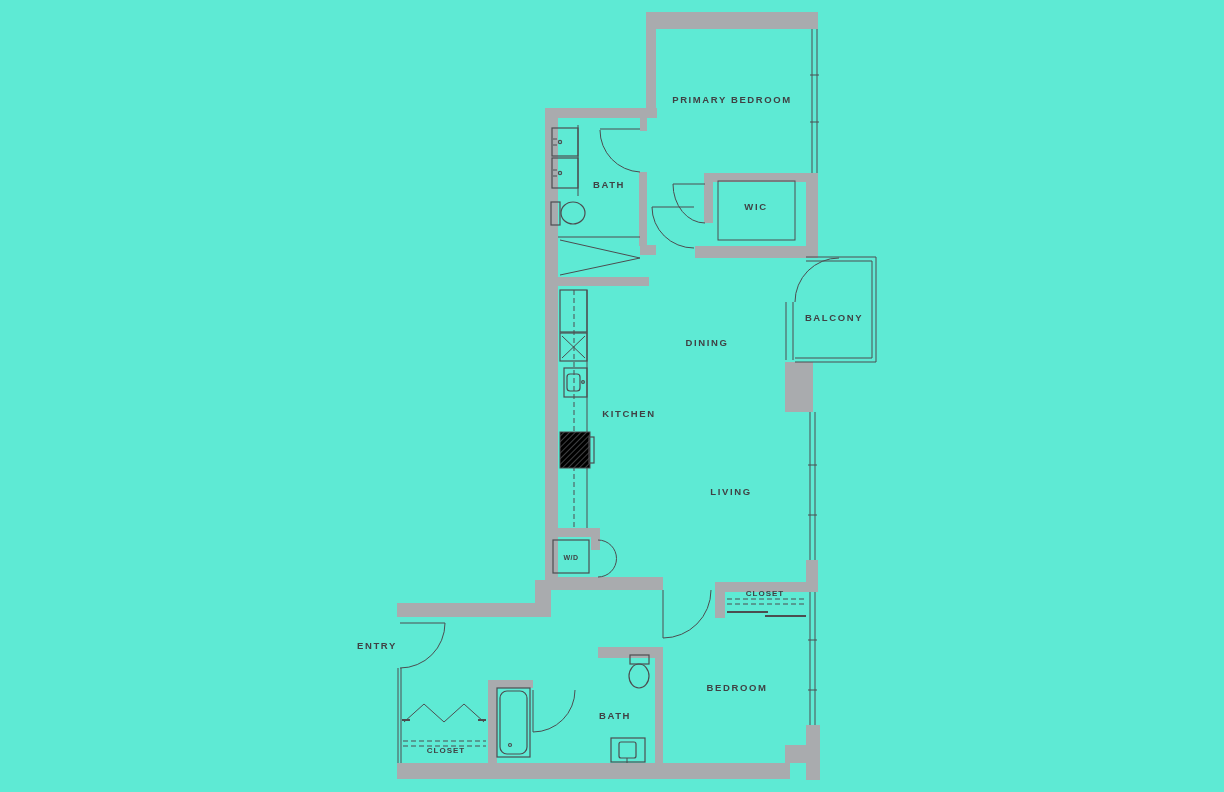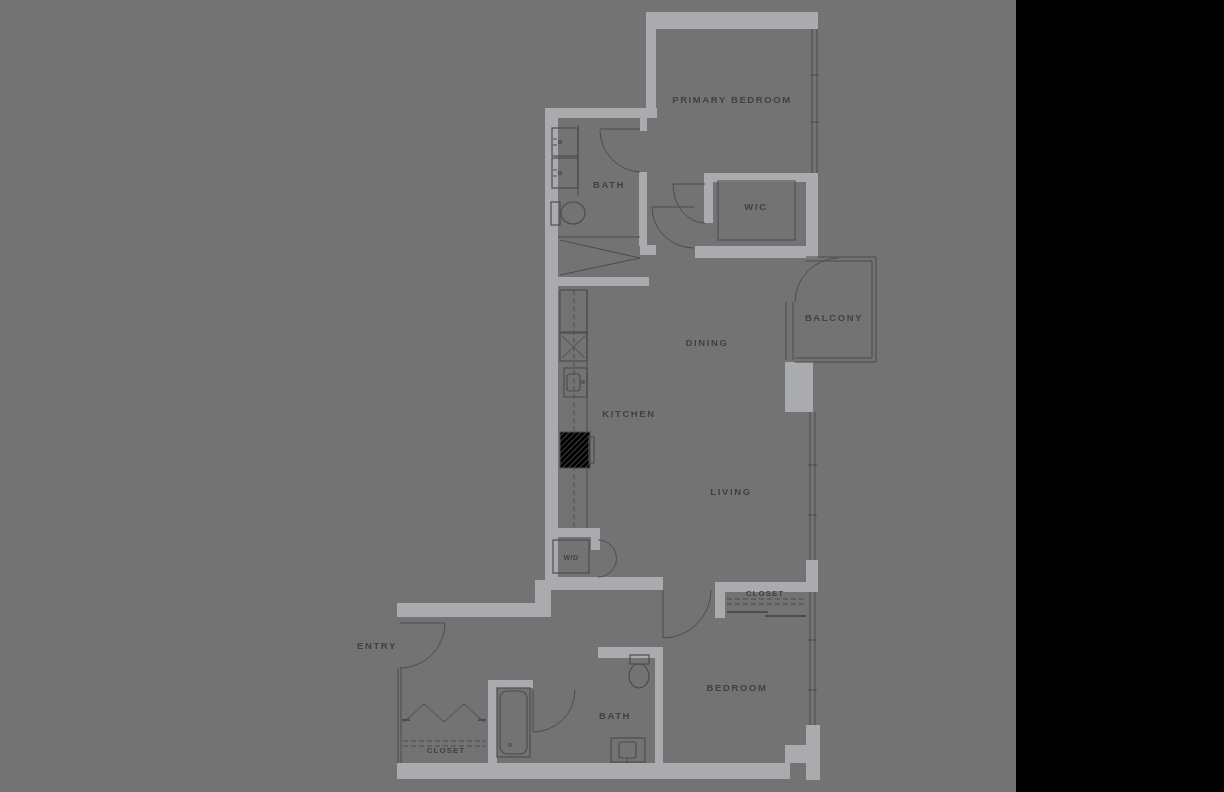--- a/index.html
+++ b/index.html
@@ -1,16 +1,16 @@
 <!DOCTYPE html>
 <html><head>
 <meta charset="utf-8">
 <style>
   html,body{margin:0;padding:0;background:#000;}
-  .stage{position:relative;width:1016px;height:792px;background:#737373;overflow:hidden;
+  .stage{position:relative;width:1224px;height:792px;background:#5eead4;overflow:hidden;
          font-family:"Liberation Sans", sans-serif;}
   svg{position:absolute;left:0;top:0;}
   .wall{fill:#a9abae;stroke:none;}
   .ln{stroke:#4c4d50;stroke-width:1;fill:none;}
   .ln2{stroke:#4c4d50;stroke-width:2;fill:none;}
   .dash{stroke:#4c4d50;stroke-width:1;fill:none;stroke-dasharray:5 3;}
   .fix{stroke:#4c4d50;stroke-width:1.2;fill:none;}
   .hatch{fill:url(#hatchpat);stroke:#4c4d50;stroke-width:1;}
   text.lbl{fill:#404144;font-weight:bold;font-size:9.5px;letter-spacing:1.6px;
            text-anchor:middle;font-family:"Liberation Sans", sans-serif;}

